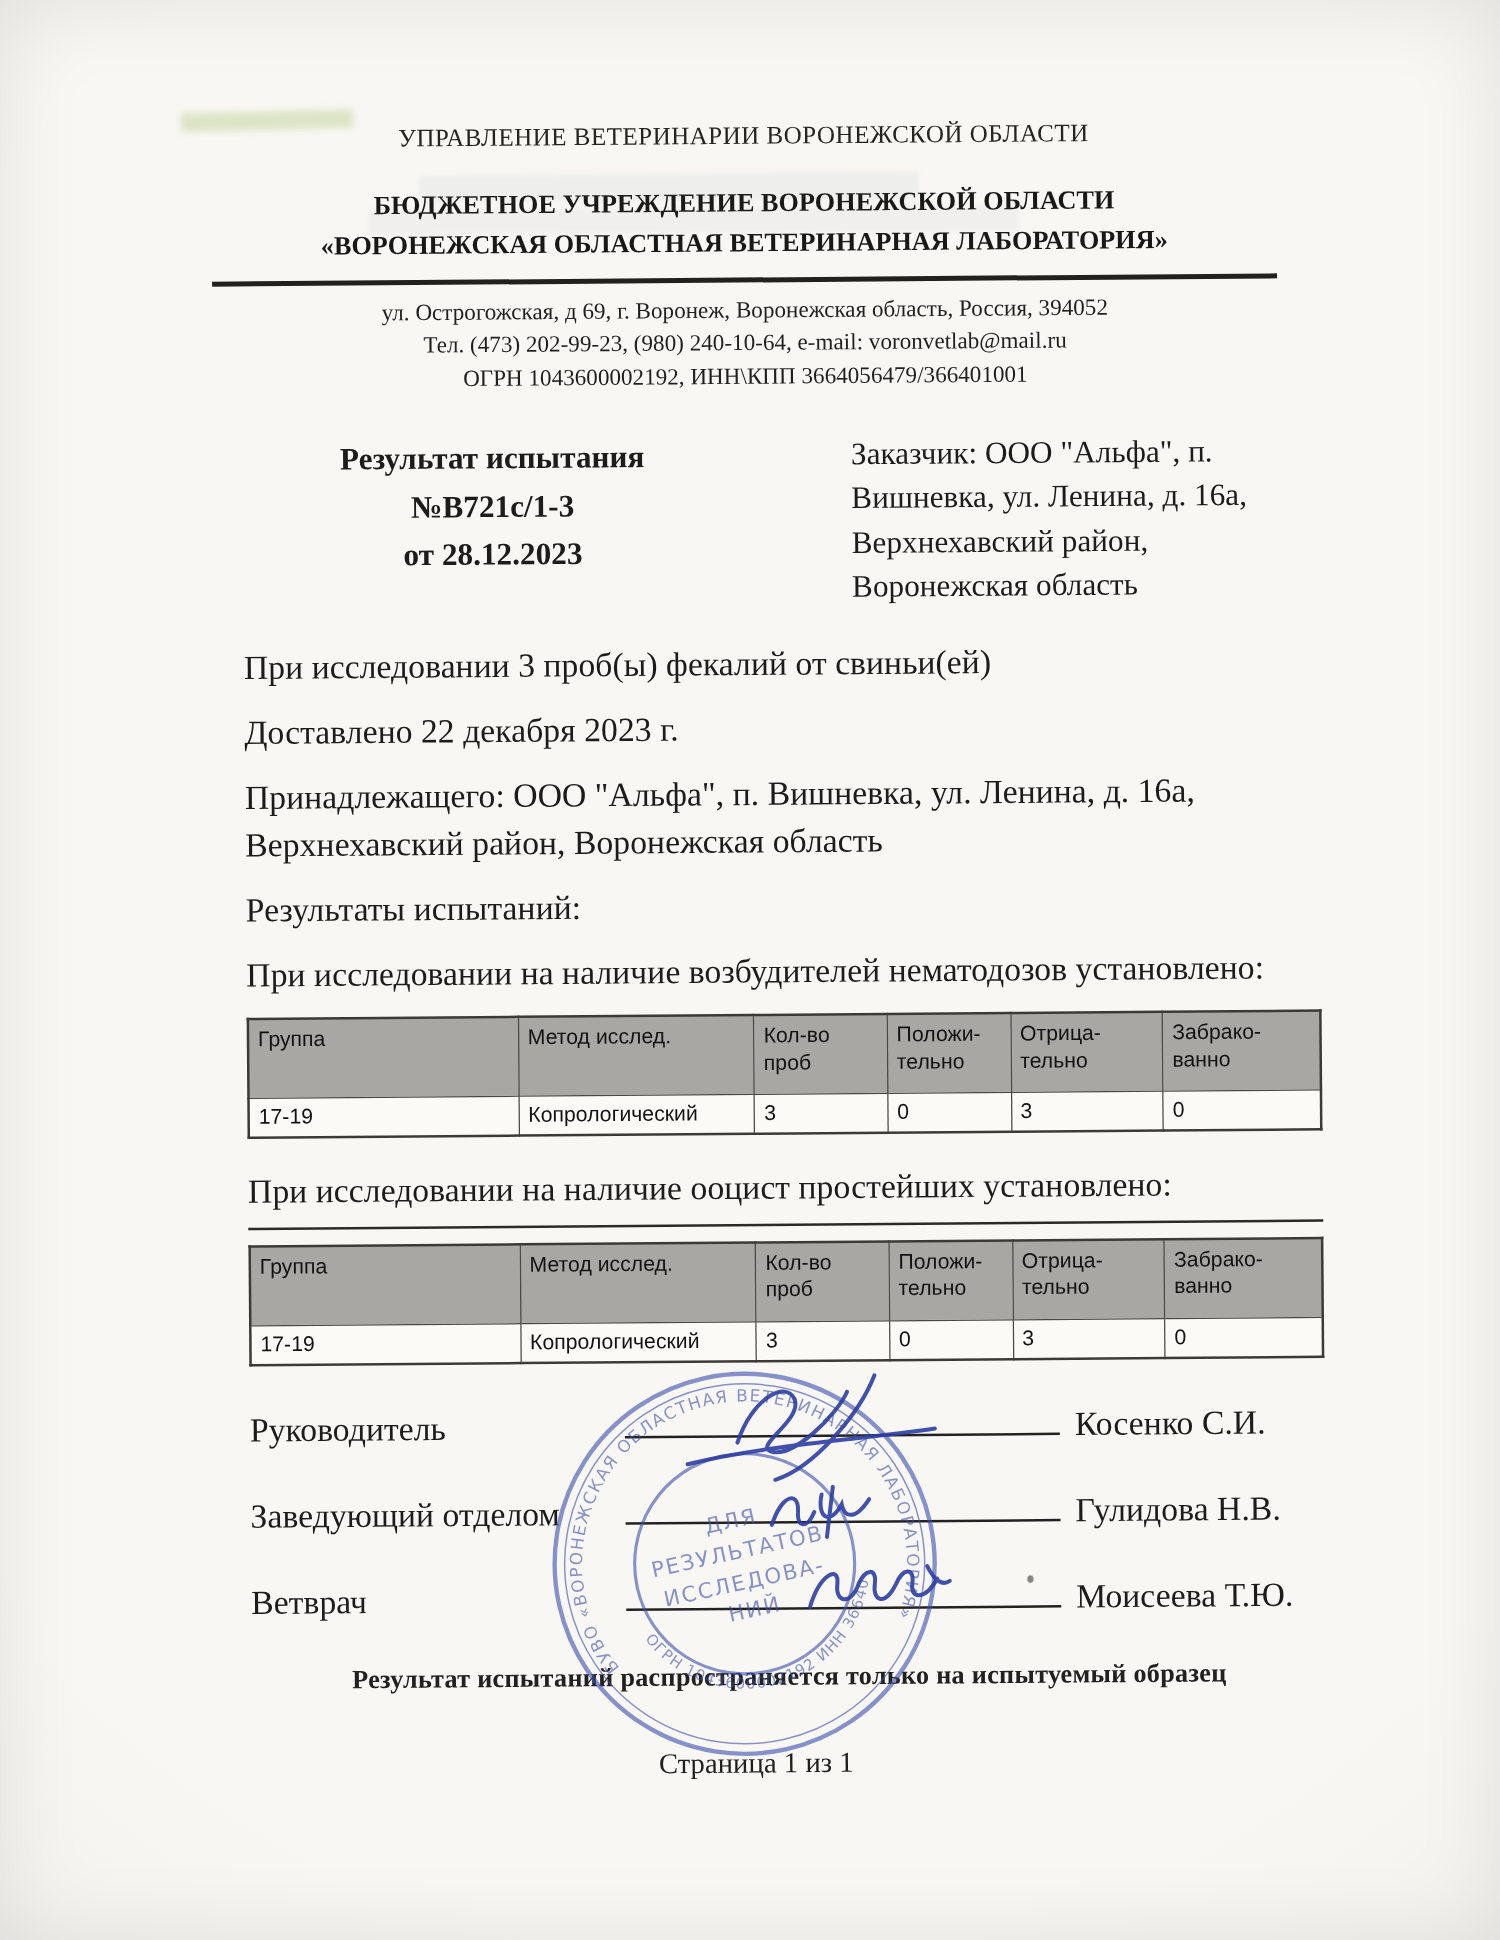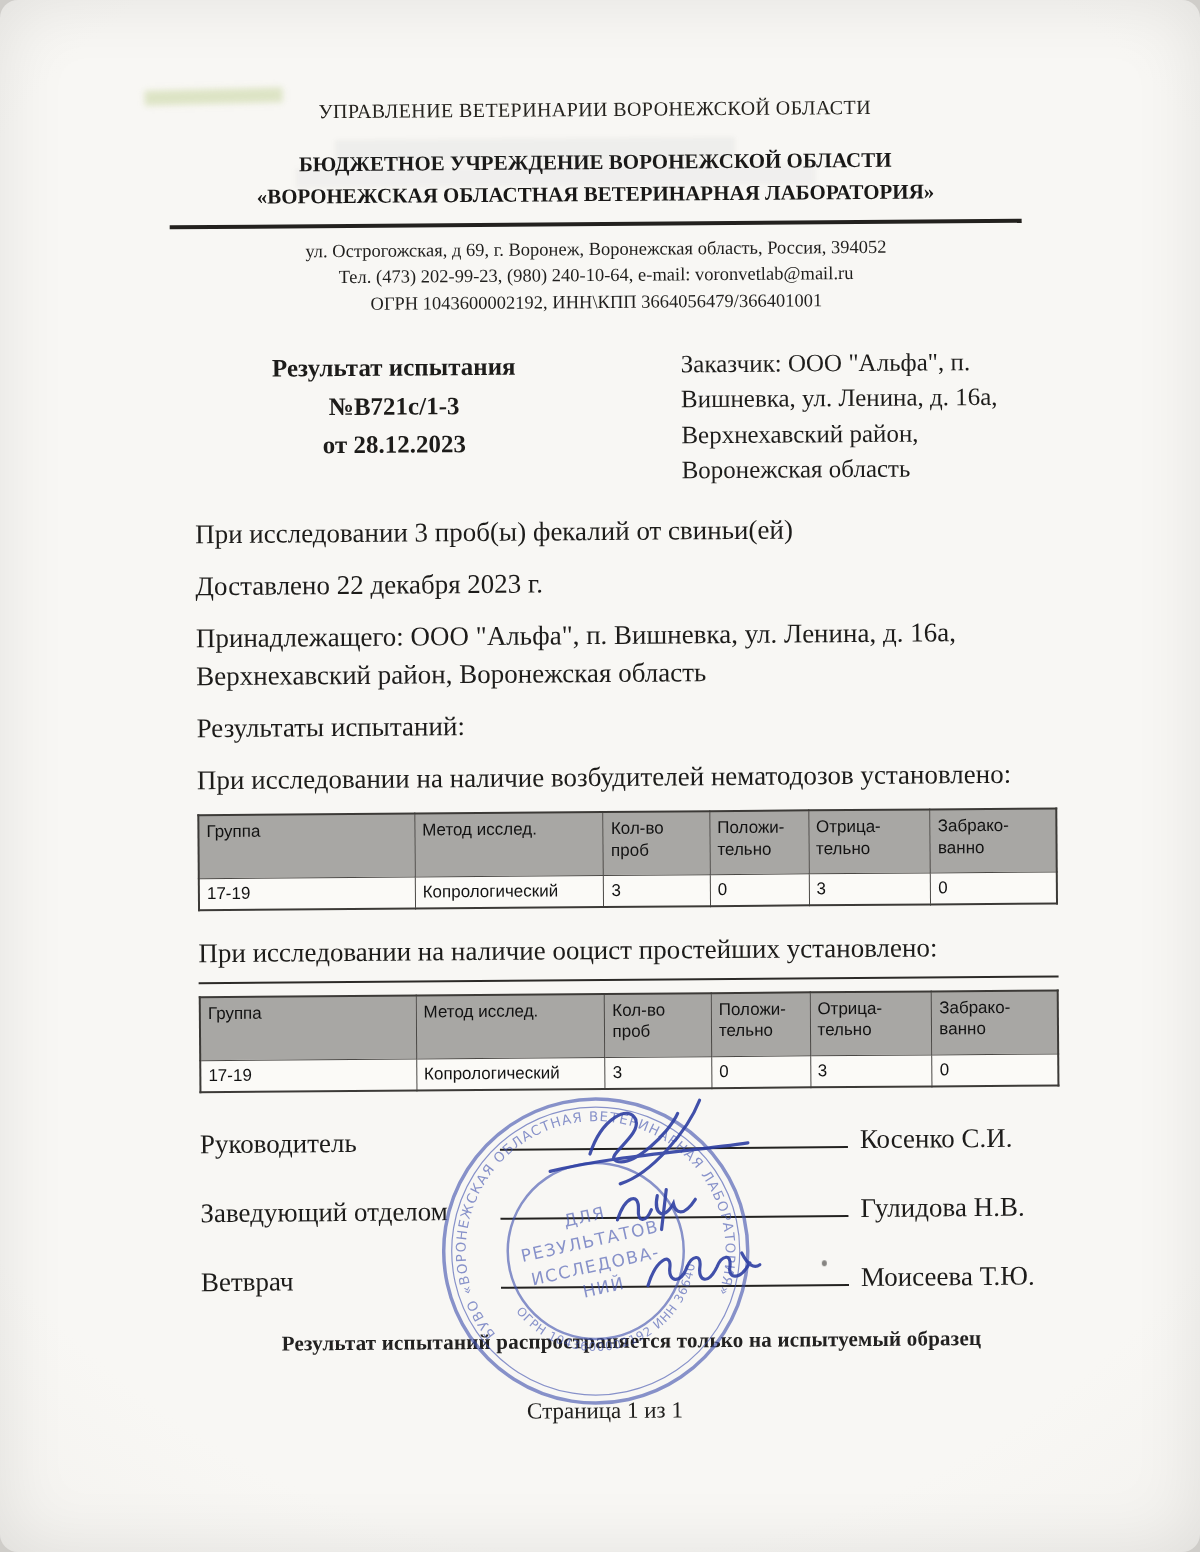--- a/index.html
+++ b/index.html
@@ -10,21 +10,20 @@
     color:#1d1c1a;
     -webkit-font-smoothing:antialiased;
   }
   .page {
     position:relative;
     width:1200px; height:1552px;
     margin:0 auto;
     overflow:hidden;
     background: radial-gradient(120% 100% at 50% 45%, #f8f7f4 55%, #edebe7 90%, #e2e0db 100%);
     box-shadow: inset 0 0 70px rgba(0,0,0,0.09);
-    border-radius: 18px;
   }
   .content { position:absolute; inset:0; transform:rotate(-0.45deg); }
 
   
   .smudge { position:absolute; pointer-events:none; }
   .smudge-green { left:150px; top:86px; width:138px; height:15px; background:rgba(196,210,152,0.5); filter:blur(3px); transform:rotate(-1deg); }
   .smudge-ghost1 { left:340px; top:138px; width:400px; height:22px; background:rgba(90,95,110,0.06); filter:blur(2px); }
   .smudge-ghost2 { left:300px; top:166px; width:520px; height:20px; background:rgba(90,95,110,0.05); filter:blur(2px); }
   .speck { left:818px; top:1262px; width:5px; height:6px; background:rgba(40,38,35,0.55); border-radius:50%; filter:blur(0.5px); }
 

